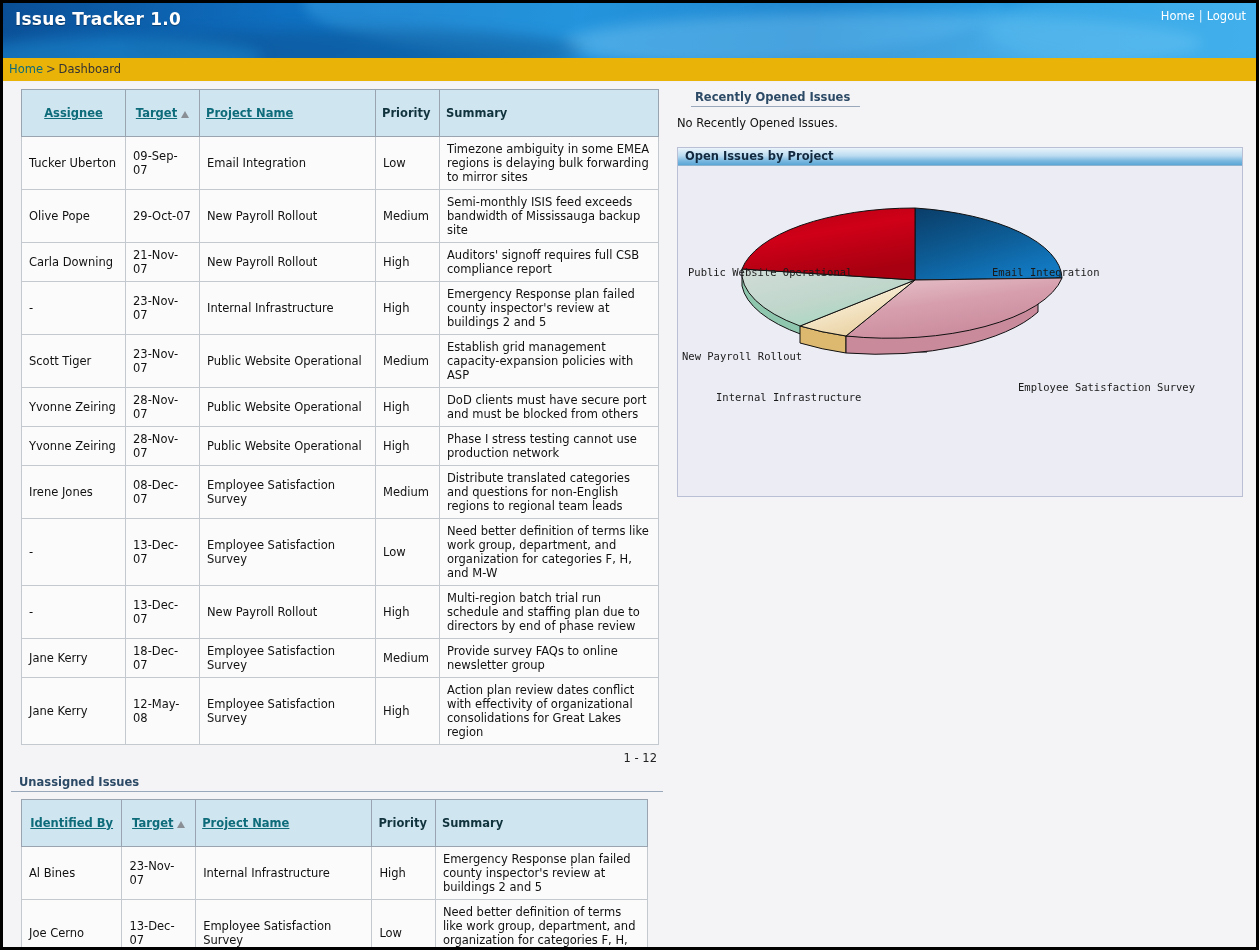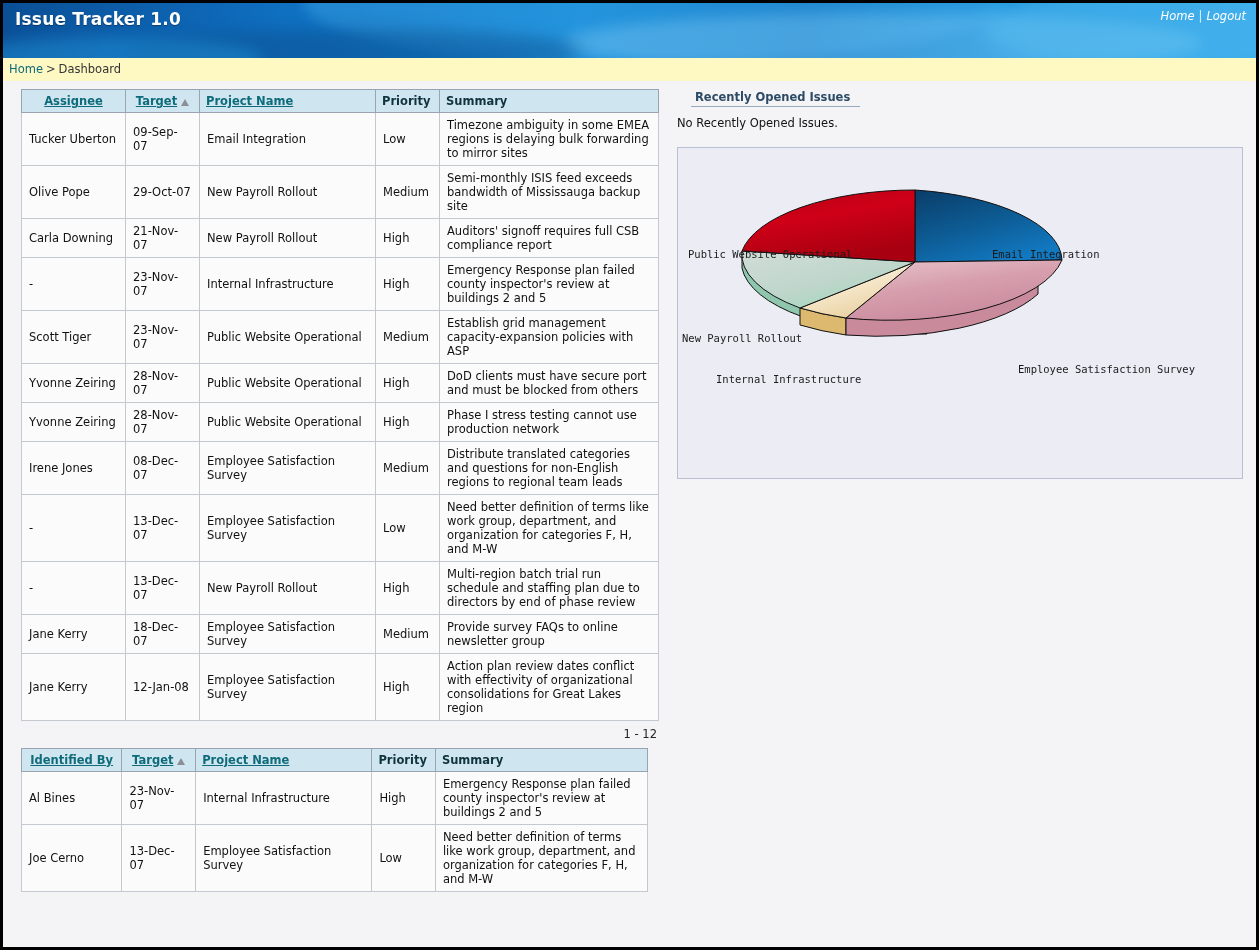--- a/index.html
+++ b/index.html
@@ -52,21 +52,20 @@
     letter-spacing: .2px;
     text-shadow: 0 1px 1px rgba(0,0,0,.35);
   }
   #global-links {
     position: absolute;
     right: 10px;
     top: 6px;
     color: #ffffff;
     font-size: 11.5px;
     white-space: nowrap;
-    font-style: italic;
   }
   #global-links a {
     color: #ffffff;
     text-decoration: none;
   }
   #global-links .sep { padding: 0 4px; color: #dff0fb; }
 
   #main-tabs {
     position: absolute;
     right: 8px;
@@ -87,21 +86,21 @@
   }
   #main-tabs .divider {
     color: #cbe7f8;
   }
 
   
   #breadcrumb {
     height: 23px;
     line-height: 23px;
     padding-left: 6px;
-    background: #fef9c3;
+    background: #eab308;
     font-size: 11.5px;
     color: #333333;
     border-bottom: 1px solid #f0f0f6;
   }
   #breadcrumb a {
     color: #0d6b7a;
     text-decoration: none;
   }
   #breadcrumb .crumb-sep { color: #444; padding: 0 3px; }
   #breadcrumb .crumb-current { color: #333333; }
@@ -140,21 +139,21 @@
   .report-wrap { padding: 7px 0 0 18px; }
   table.report {
     border-collapse: collapse;
     border: 1px solid #9aa4b0;
     background: #fbfbfb;
     table-layout: fixed;
   }
   table.report th {
     background: #cfe5ef;
     border: 1px solid #9aa4b0;
-    padding: 3px 6px;
+    padding: 15px 6px;
     font-size: 11.5px;
     font-weight: bold;
     color: #11333d;
     text-align: left;
     white-space: nowrap;
     height: 16px;
   }
   table.report th a.colsort {
     color: #0d6b7a;
     text-decoration: underline;
@@ -376,30 +375,31 @@
               </tr>
               <tr>
                 <td>Jane Kerry</td>
                 <td>18-Dec-07</td>
                 <td>Employee Satisfaction Survey</td>
                 <td>Medium</td>
                 <td class="cell-summary">Provide survey FAQs to online newsletter group</td>
               </tr>
               <tr>
                 <td>Jane Kerry</td>
-                <td>12-Jan-08</td>
+                <td>12-May-08</td>
                 <td>Employee Satisfaction Survey</td>
                 <td>High</td>
                 <td class="cell-summary">Action plan review dates conflict with effectivity of organizational consolidations for Great Lakes region</td>
               </tr>
             </tbody>
         </table>
         <div class="pagination">1 - 12</div>
       </div>
 
+      <div class="region-header" style="margin-top:10px">Unassigned Issues</div>
 
       <div class="report-wrap">
         <table class="report" id="unassigned-table">
           <colgroup>
             <col class="c-identified">
               <col class="c-target">
               <col class="c-project">
               <col class="c-priority">
               <col class="c-summary">
           </colgroup>
@@ -437,20 +437,21 @@
         </table>
       </div>
     </div>
 
     <div id="right-col">
 
       <div class="right-region-header">Recently Opened Issues</div>
       <div id="no-recent-msg">No Recently Opened Issues.</div>
 
       <div id="chart-panel">
+        <div id="chart-panel-header">Open Issues by Project</div>
         <div id="chart-body">
           <svg id="pie-svg" width="564" height="330" viewBox="0 0 564 330">
             <defs>
               <linearGradient id="gEmail" x1="0" y1="0" x2="0.6" y2="1">
                 <stop offset="0%" stop-color="#0a3d68"></stop>
                 <stop offset="55%" stop-color="#0d5c95"></stop>
                 <stop offset="100%" stop-color="#1278c0"></stop>
               </linearGradient>
               <linearGradient id="gEmp" x1="0" y1="0" x2="0.5" y2="1">
                 <stop offset="0%" stop-color="#e8c6ce"></stop>

